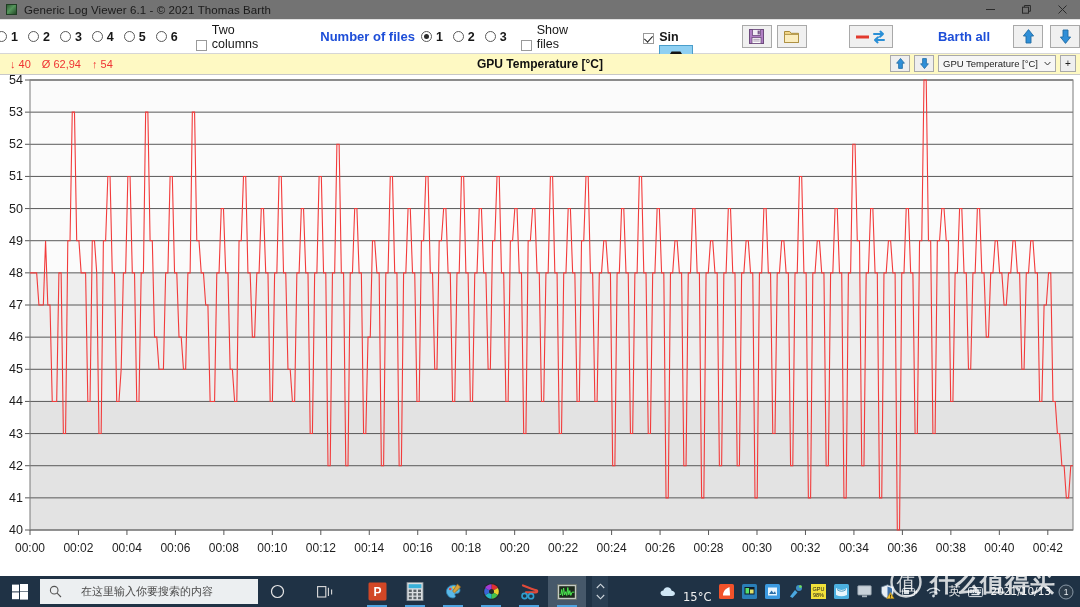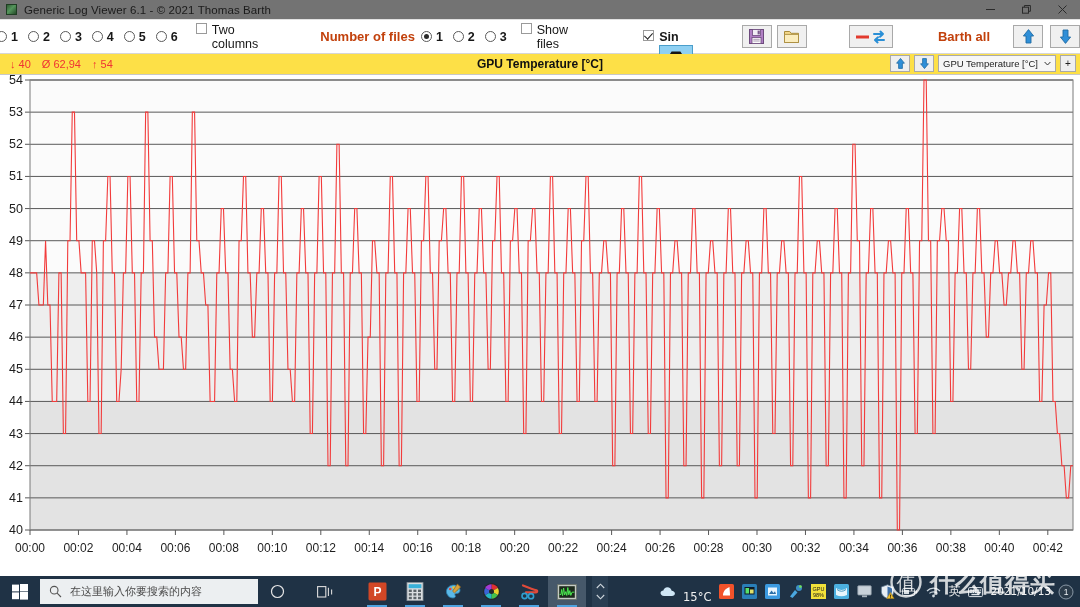--- a/index.html
+++ b/index.html
@@ -30,61 +30,61 @@
     display:flex;align-items:center;position:relative;
   }
   .radio-grp{display:flex;align-items:center;}
   .radio-item{display:flex;align-items:center;margin-right:10px;}
   .radio-item:first-child{margin-left:-4px;}
   .rdo{width:11px;height:11px;border-radius:50%;border:1px solid #5a5a5a;
        background:#fff;box-sizing:border-box;margin-right:4px;position:relative;flex:none;}
   .rdo.on::after{content:"";position:absolute;left:2px;top:2px;width:5px;height:5px;
        border-radius:50%;background:#2b2b2b;}
   .rlab{font-size:12.5px;font-weight:bold;color:#171717;}
-  .chk-item{display:flex;align-items:flex-start;}
+  .chk-item{display:flex;align-items:flex-end;}
   .cbx{width:11px;height:11px;border:1px solid #9a9a9a;background:#fff;
        box-sizing:border-box;margin-right:5px;position:relative;flex:none;}
   .cbx.on::after{content:"";position:absolute;left:2px;top:0px;width:4px;height:7px;
        border-right:1.6px solid #222;border-bottom:1.6px solid #222;transform:rotate(42deg);}
   .clab{font-size:12.5px;color:#171717;}
   .clab.b{font-weight:bold;}
-  .grp-title{font-size:13px;font-weight:bold;color:#c2410c;margin-right:10px;white-space:nowrap;}
+  .grp-title{font-size:13px;font-weight:bold;color:#1d4ed8;margin-right:10px;white-space:nowrap;}
 
   .tbtn{
     width:30px;height:23px;border:1px solid #a9a9a9;background:#f0f0f0;
     display:flex;align-items:center;justify-content:center;box-sizing:border-box;
   }
   .tbtn.wide{width:50px;}
   .tbtn.sel{background:#8fd0f2;border-color:#4a9ecb;}
   .camera-wrap{position:absolute;left:659px;top:25px;}
 
   
   .charthead{
-    height:20px;background:#fde047;border-bottom:1px solid #c8c8c8;
+    height:20px;background:#fef9c3;border-bottom:1px solid #c8c8c8;
     position:relative;display:flex;align-items:center;
   }
   .stats{display:flex;align-items:center;gap:11px;margin-left:10px;font-size:11px;color:#ef3333;white-space:nowrap;}
   .chart-title{position:absolute;left:0;right:0;text-align:center;font-size:12px;
     font-weight:bold;color:#111;pointer-events:none;}
   .head-right{position:absolute;right:4px;top:1px;display:flex;align-items:center;gap:4px;}
   .sbtn{width:20px;height:17px;border:1px solid #a9a9a9;background:#efefef;
     display:flex;align-items:center;justify-content:center;box-sizing:border-box;}
   .combo{height:17px;border:1px solid #a9a9a9;background:#f6f6f6;display:flex;align-items:center;
     padding:0 4px;box-sizing:border-box;font-size:9.5px;color:#222;gap:6px;}
   .plusbtn{width:16px;height:17px;border:1px solid #a9a9a9;background:#efefef;
     display:flex;align-items:center;justify-content:center;box-sizing:border-box;font-size:10px;color:#222;}
 
   
   .chartarea{position:relative;width:1080px;height:488px;background:#fff;overflow:hidden;}
   .chartsvg{display:block;}
 
   
   .taskbar{position:absolute;left:0;bottom:0;width:1080px;height:31px;background:#1f3245;display:flex;align-items:center;}
   .start{width:40px;height:31px;display:flex;align-items:center;justify-content:center;}
-  .searchbox{width:218px;height:25px;background:#eceff1;display:flex;align-items:center;gap:8px;padding:0 9px;box-sizing:border-box;}
+  .searchbox{width:218px;height:25px;background:#eceff1;display:flex;align-items:center;gap:19px;padding:0 9px;box-sizing:border-box;}
   .searchtext{font-size:11px;color:#4a4a4a;white-space:nowrap;font-family:"DejaVu Sans",sans-serif;}
   .tb-ico{width:38px;height:31px;display:flex;align-items:center;justify-content:center;position:relative;}
   .tb-ico.run::after{content:"";position:absolute;bottom:0;left:9px;width:20px;height:2.5px;background:#4ea3e0;}
   .tb-ico.active{background:#46586a;}
   .tray{position:absolute;right:0;top:0;height:31px;display:flex;align-items:center;gap:7px;padding-right:6px;}
   .tray-ico{width:16px;height:16px;display:flex;align-items:center;justify-content:center;}
   .temp{font-size:11.5px;color:#f0f0f0;font-family:"DejaVu Sans",sans-serif;margin-top:10px;}
   .ime{font-size:12px;color:#eaeaea;font-family:"DejaVu Sans",sans-serif;}
   .clock{font-size:10.5px;color:#f2f2f2;font-family:"DejaVu Sans",sans-serif;line-height:1.15;text-align:center;}
   .scroll-arrows{width:16px;height:31px;display:flex;flex-direction:column;align-items:center;justify-content:center;gap:5px;background:#2a3e52;}

